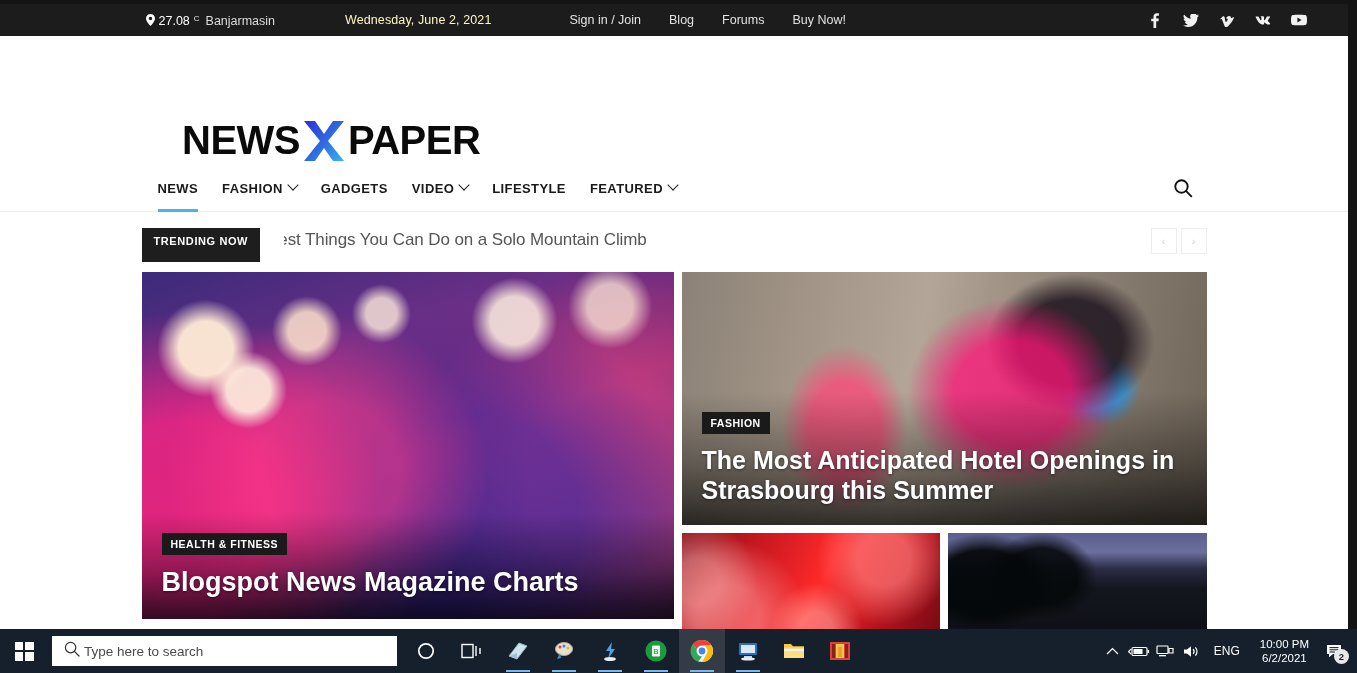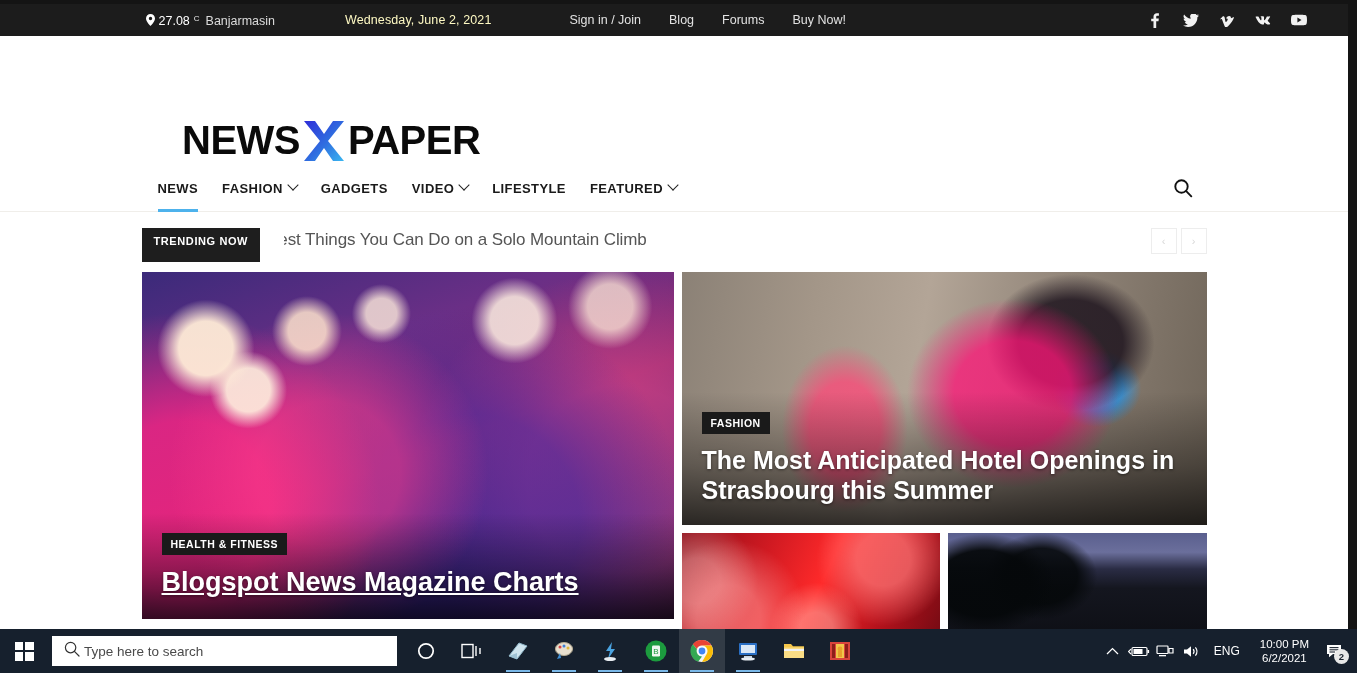--- a/index.html
+++ b/index.html
@@ -245,21 +245,21 @@
     padding: 5px 9px;
     margin-bottom: 12px;
   }
   .card-title {
     color: #fff;
     font-weight: bold;
     line-height: 1.18;
     text-shadow: 0 1px 3px rgba(0,0,0,.5);
   }
   .hero-left { height: 347px; }
-  .hero-left .card-title { font-size: 27px; text-decoration: underline; }
+  .hero-left .card-title { font-size: 27px; }
   .hero-right { height: 253px; }
   .hero-right .card-title { font-size: 25px; }
   .thumbs { display: flex; gap: 8px; }
   .thumb { width: 258.5px; height: 120px; position: relative; overflow: hidden; }
 
   
   .photo { position: absolute; inset: 0; }
   .photo-party {
     background:
       radial-gradient(circle at 12% 22%, rgba(255,236,215,.95) 0 5%, rgba(255,230,205,0) 9%),

